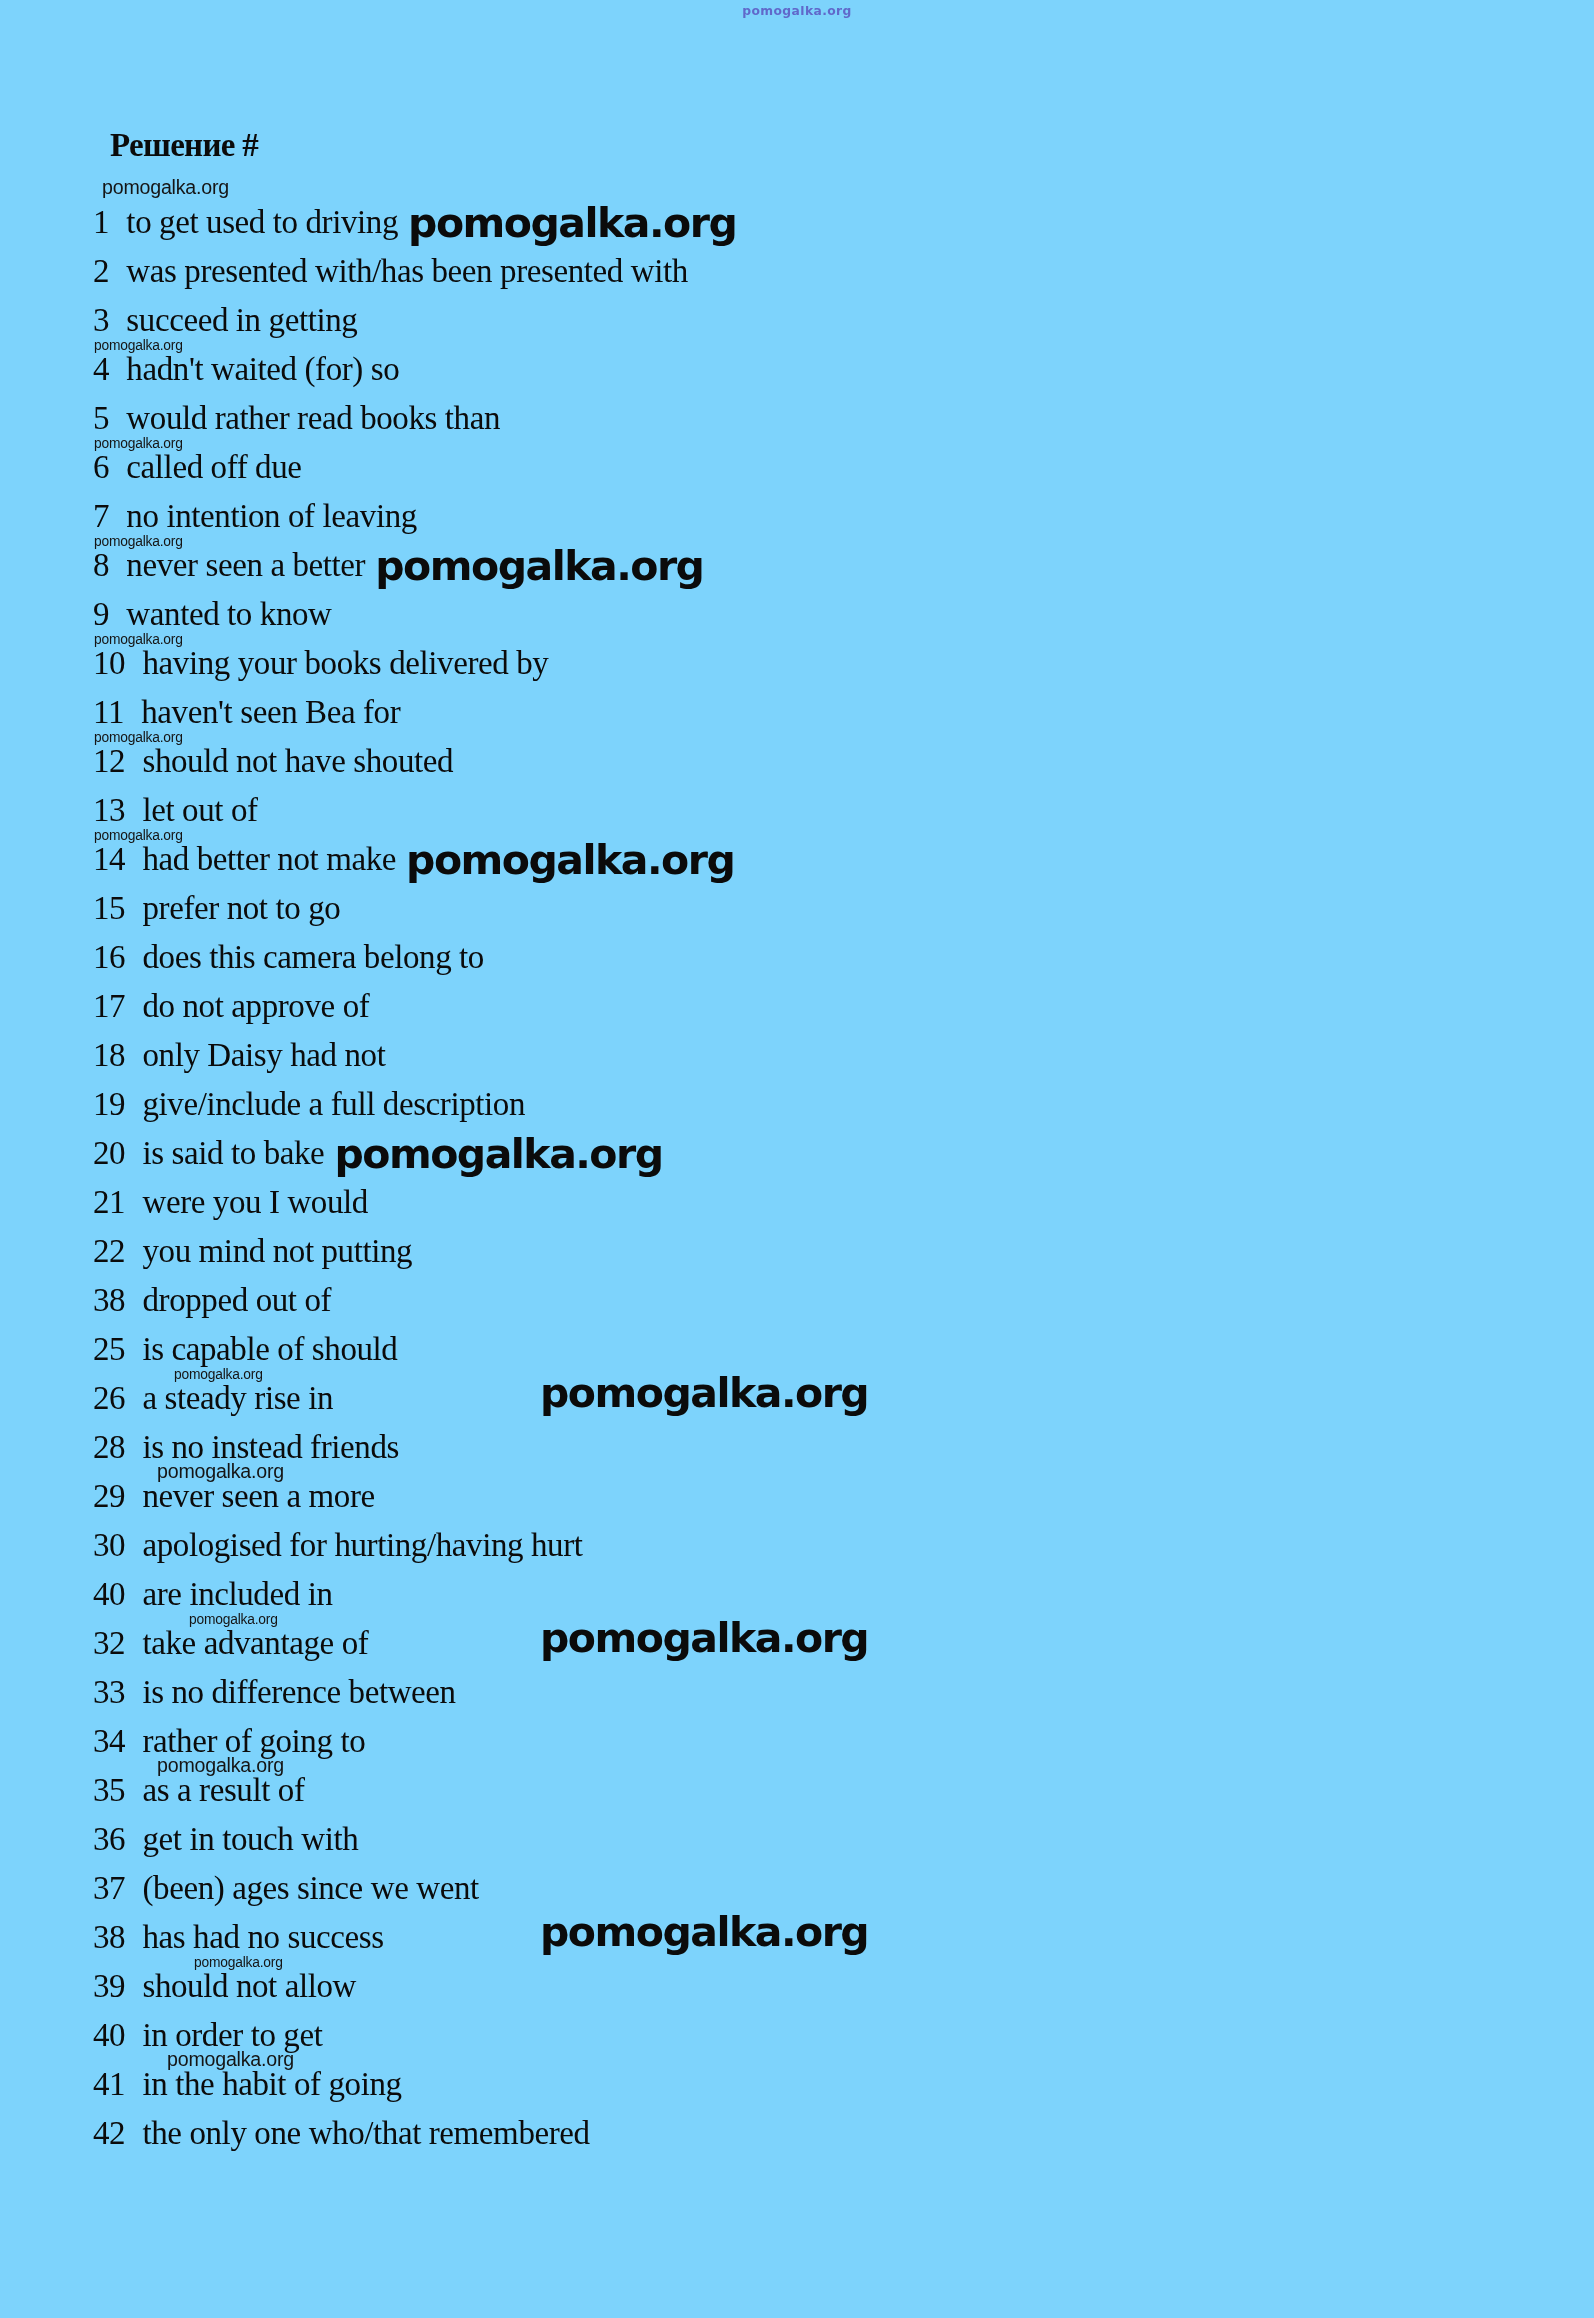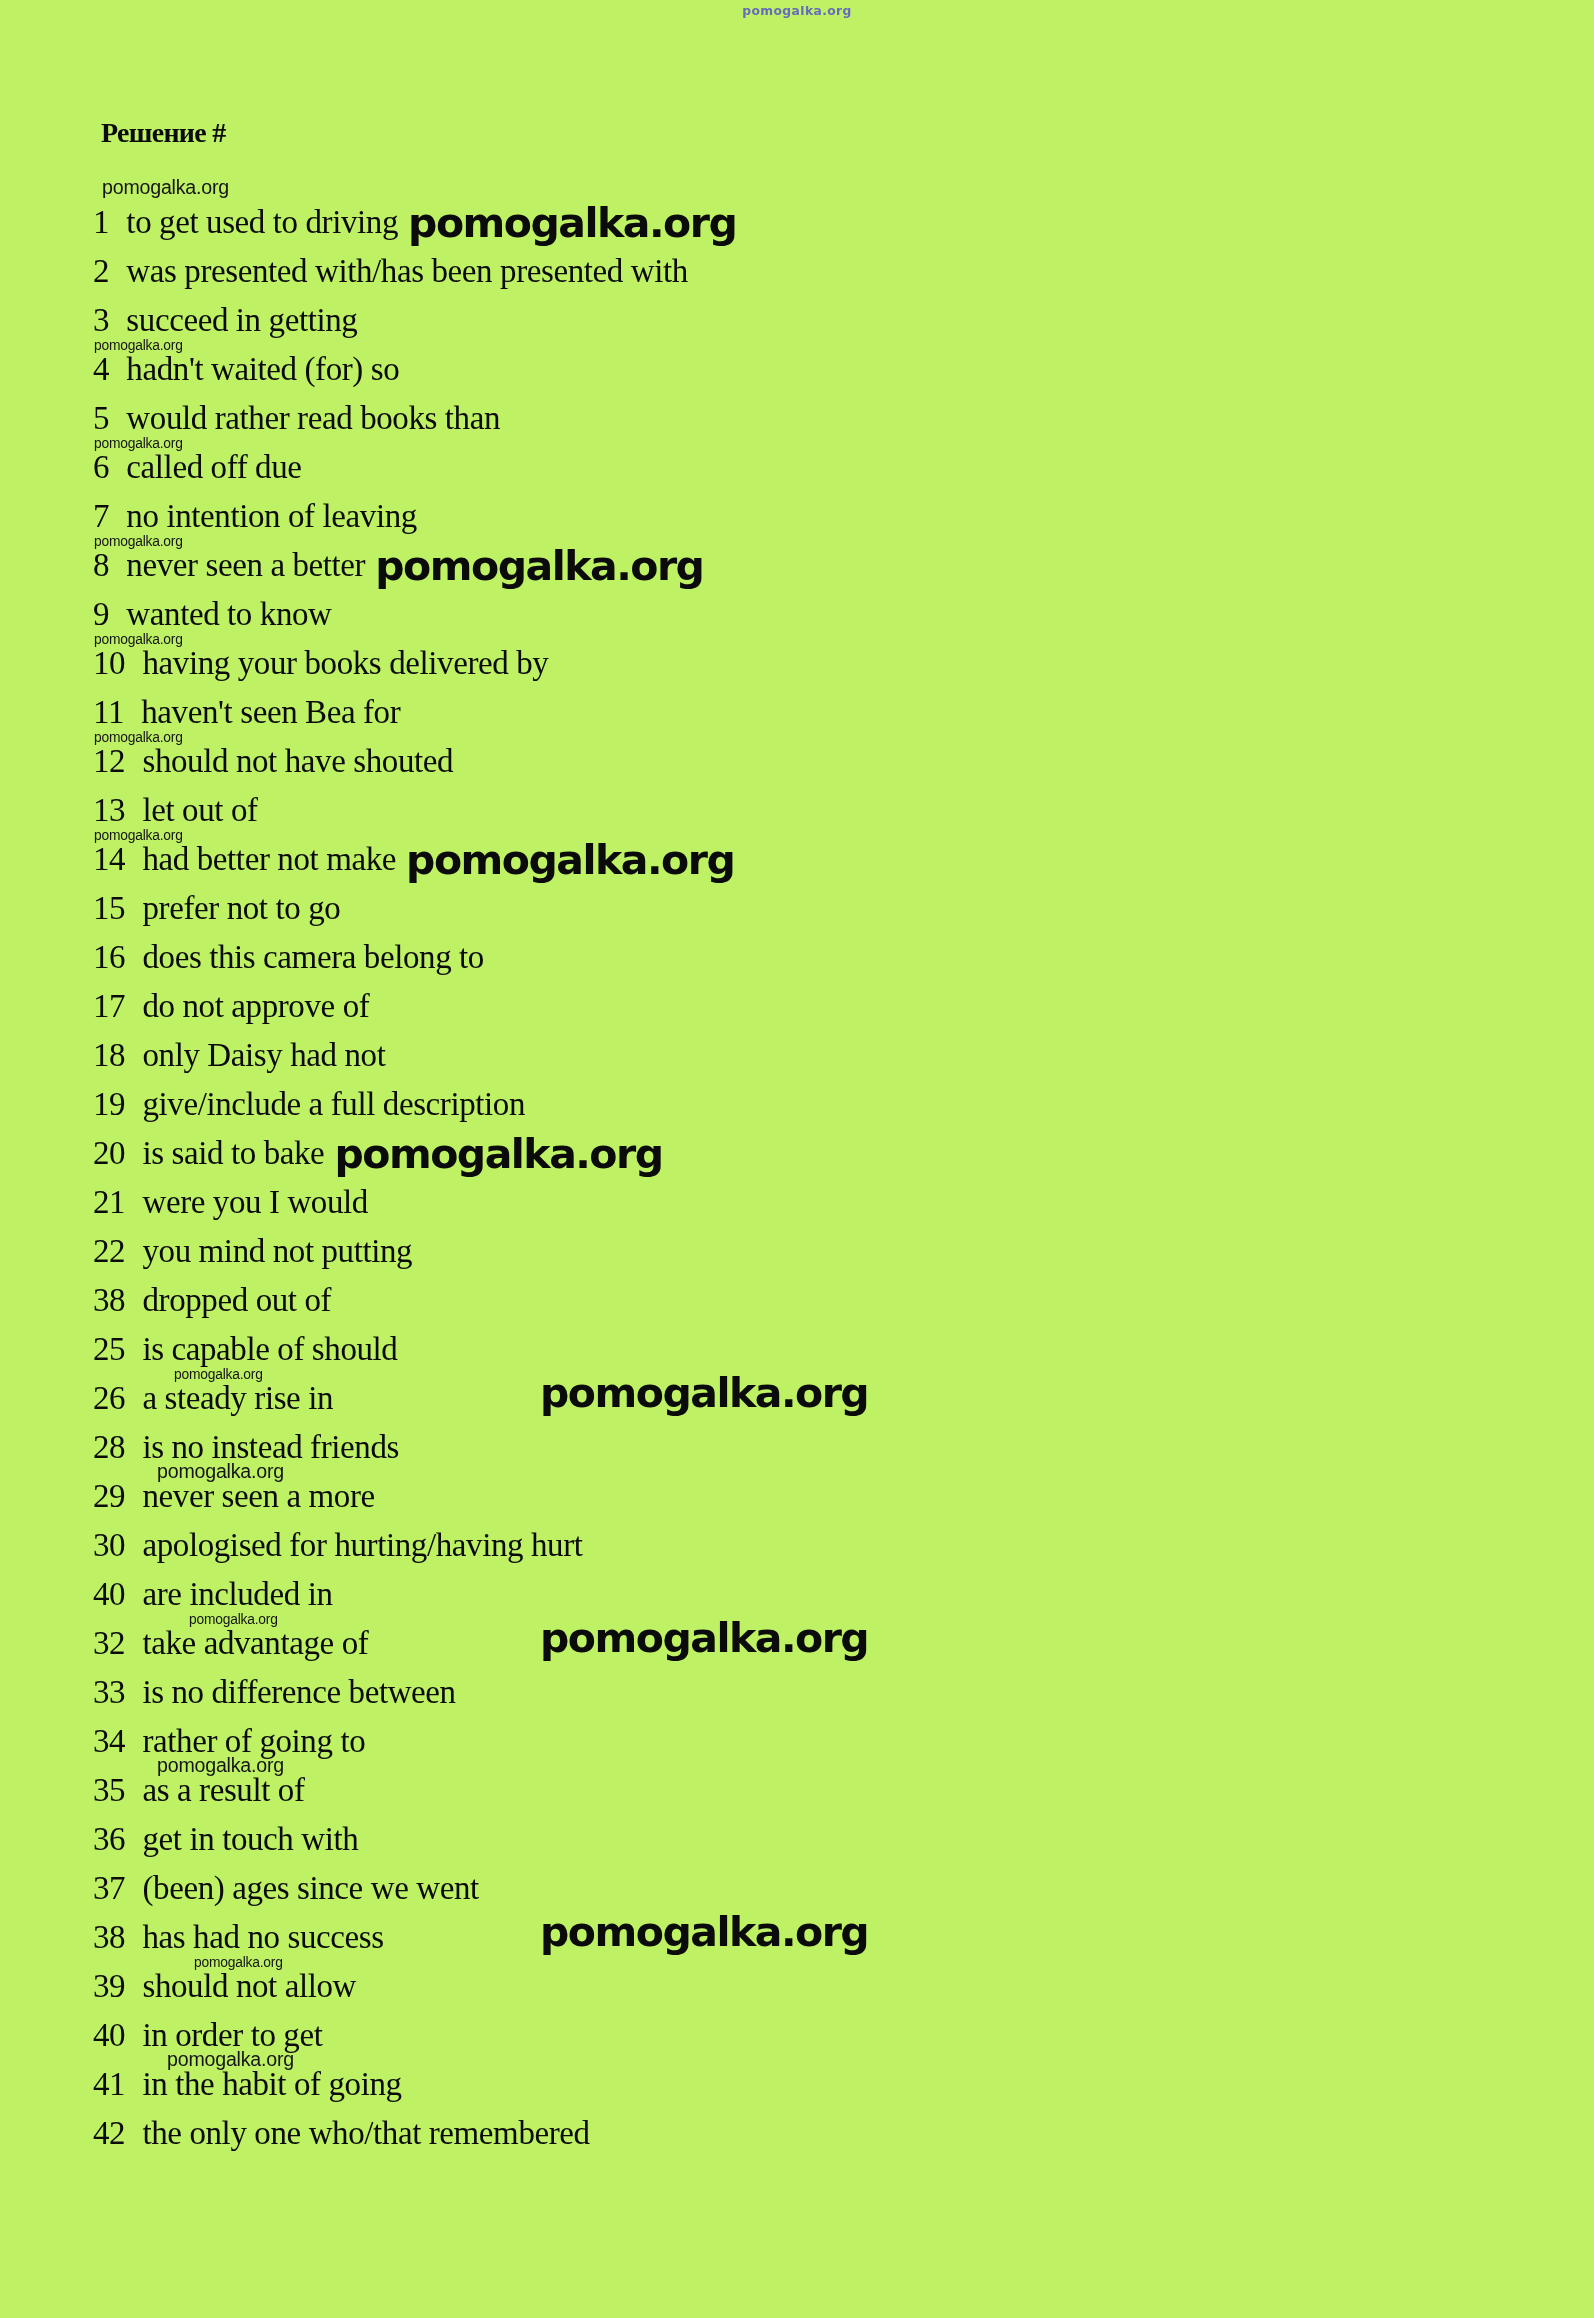--- a/index.html
+++ b/index.html
@@ -1,43 +1,43 @@
 <!DOCTYPE html>
 <html style="font-size:11.6px"><head>
 <meta charset="utf-8">
 <style>
   html, body { margin: 0; padding: 0; background: #ffffff; }
   .page {
     position: relative;
     width: 1594px;
     height: 2319px;
-    background: #bef264;
+    background: #7dd3fc;
     overflow: hidden;
     font-family: "Liberation Serif", serif;
     color: #0b0b0b;
   }
   .top-wm {
     position: absolute;
     top: 3.6px;
     left: 50%;
     transform: translateX(-50%);
     font-family: "DejaVu Sans", sans-serif;
     font-weight: 700;
     font-size: 12.3px;
     letter-spacing: 0.4px;
     color: #5d5dc5;
     opacity: 0.9;
   }
   .heading {
     position: absolute;
     left: 93px;
     top: 110px;
-    margin: 8px;
+    margin: 17px;
     font-weight: 700;
-    font-size: 28px;
+    font-size: 33px;
     letter-spacing: -0.7px;
     line-height: 1.1;
   }
   .lines {
     position: absolute;
     top: 198px;
     left: 0;
     right: 0;
     margin: 0;
     padding: 0;

